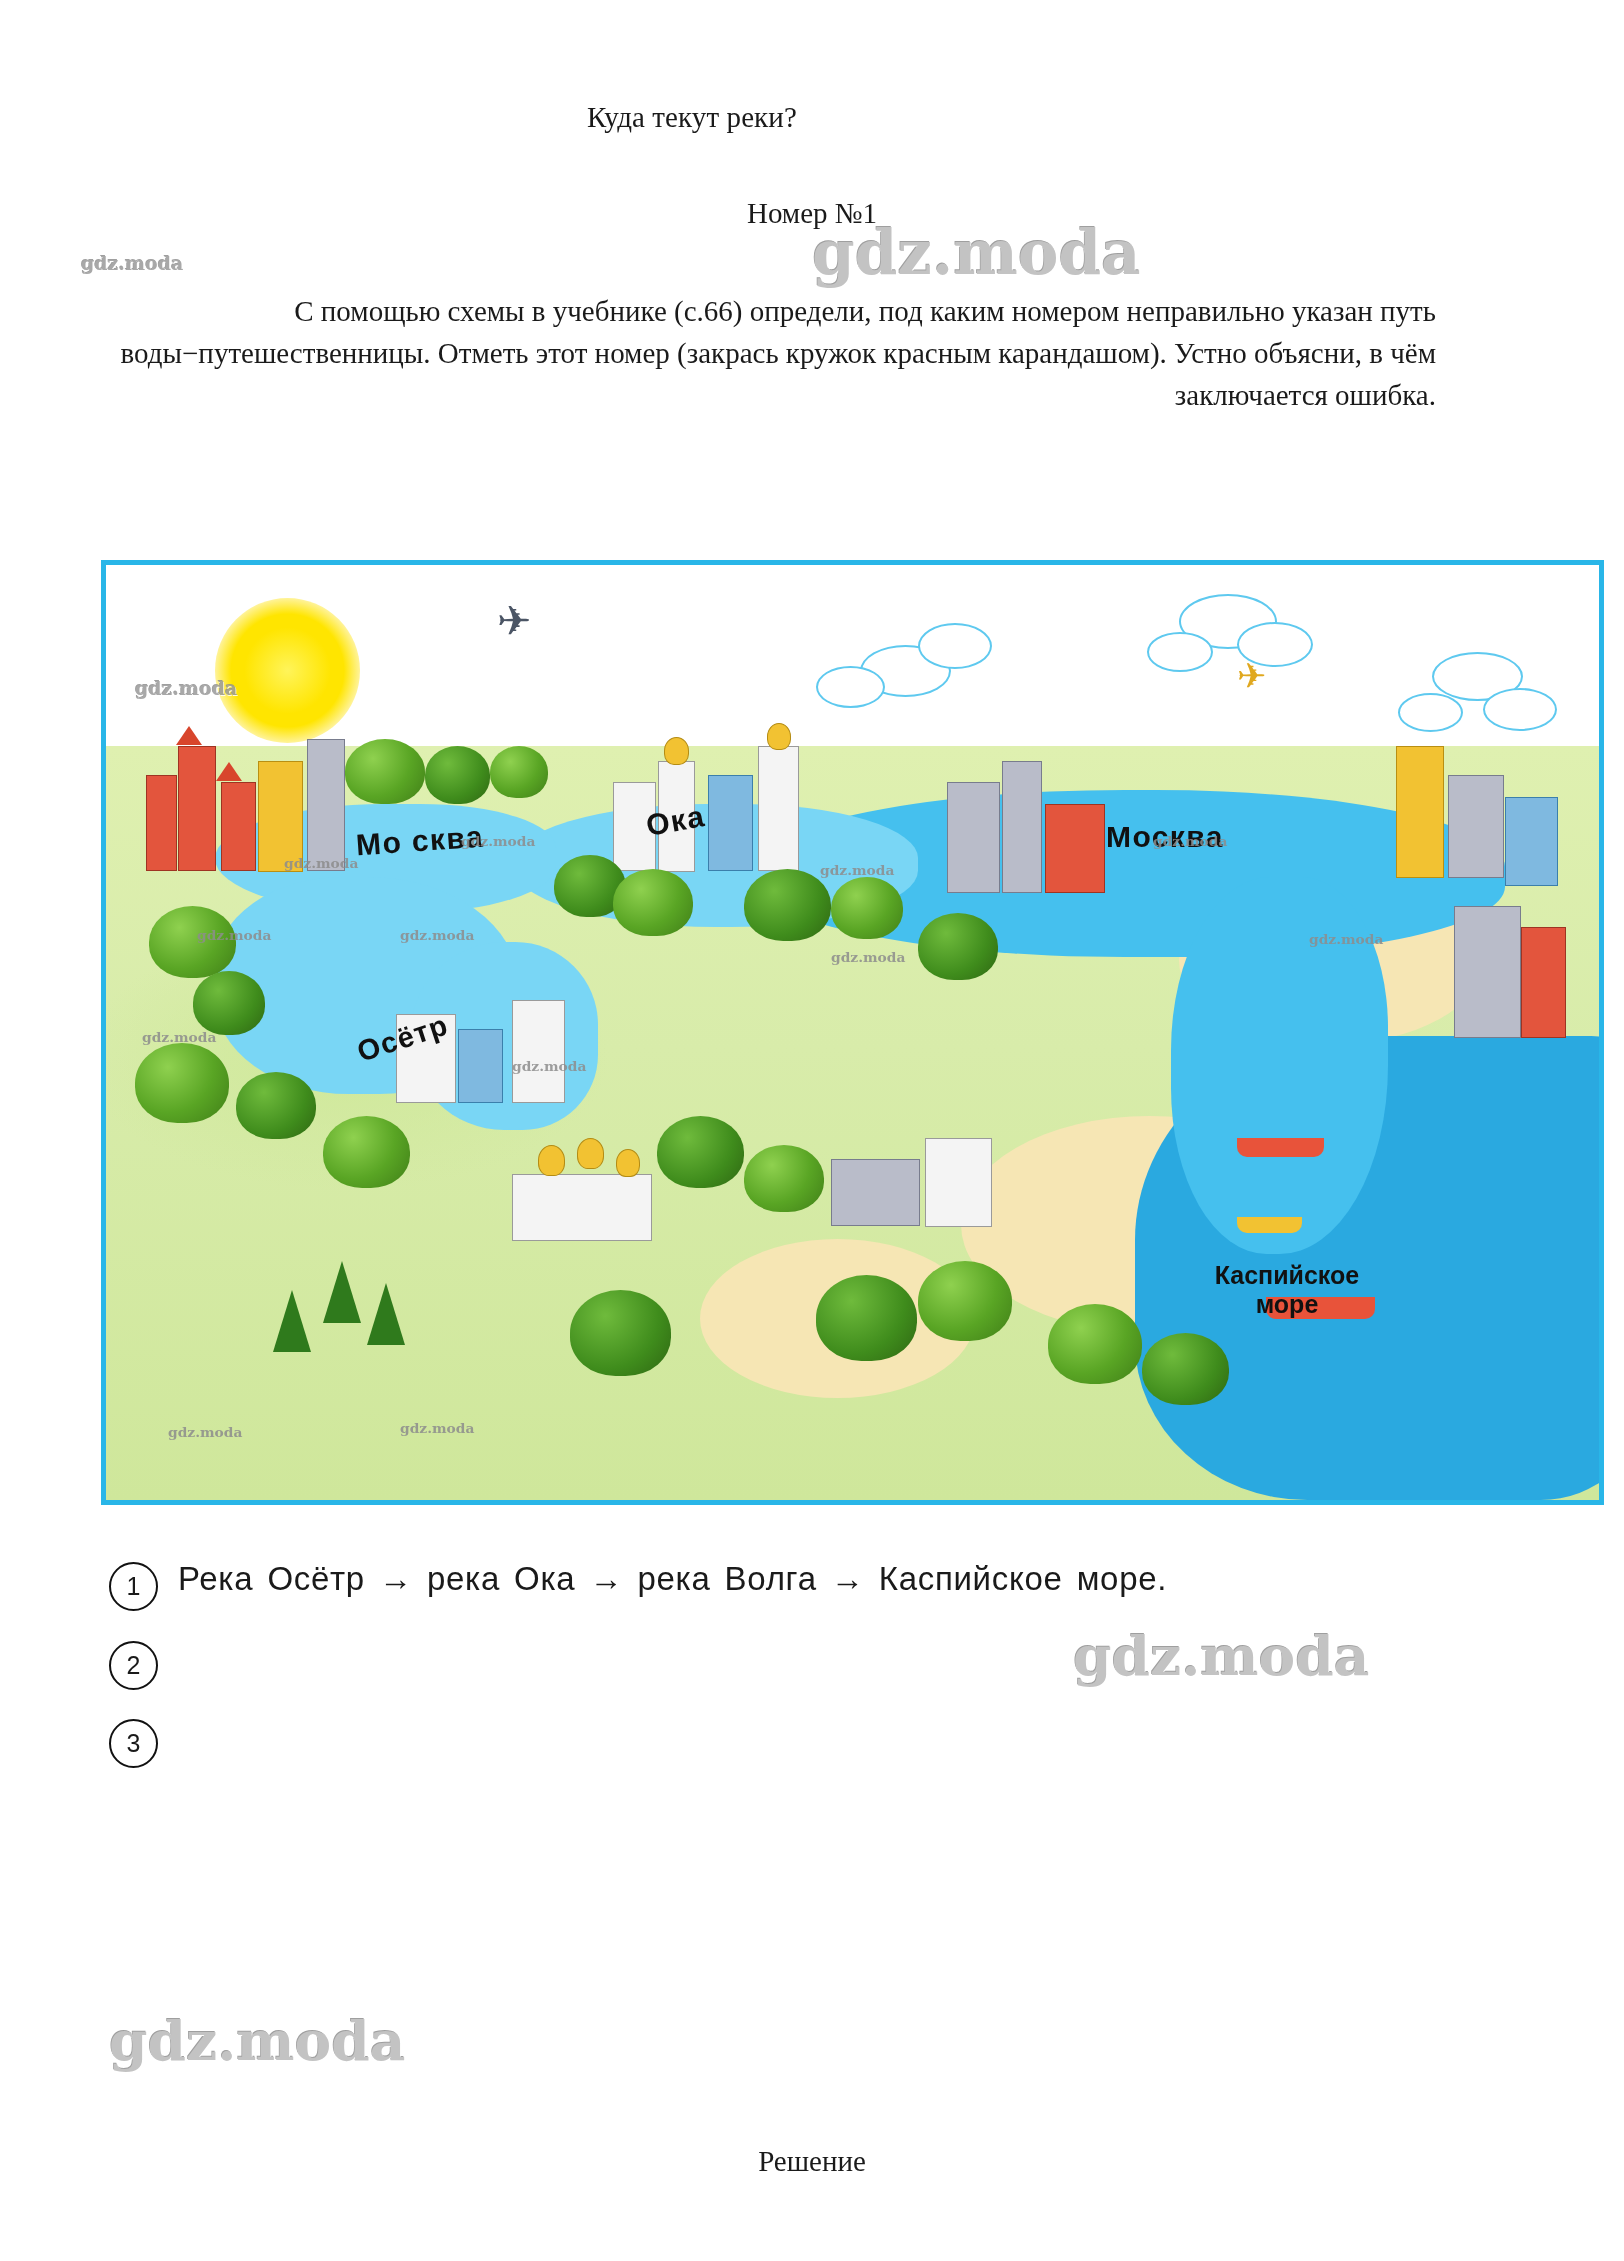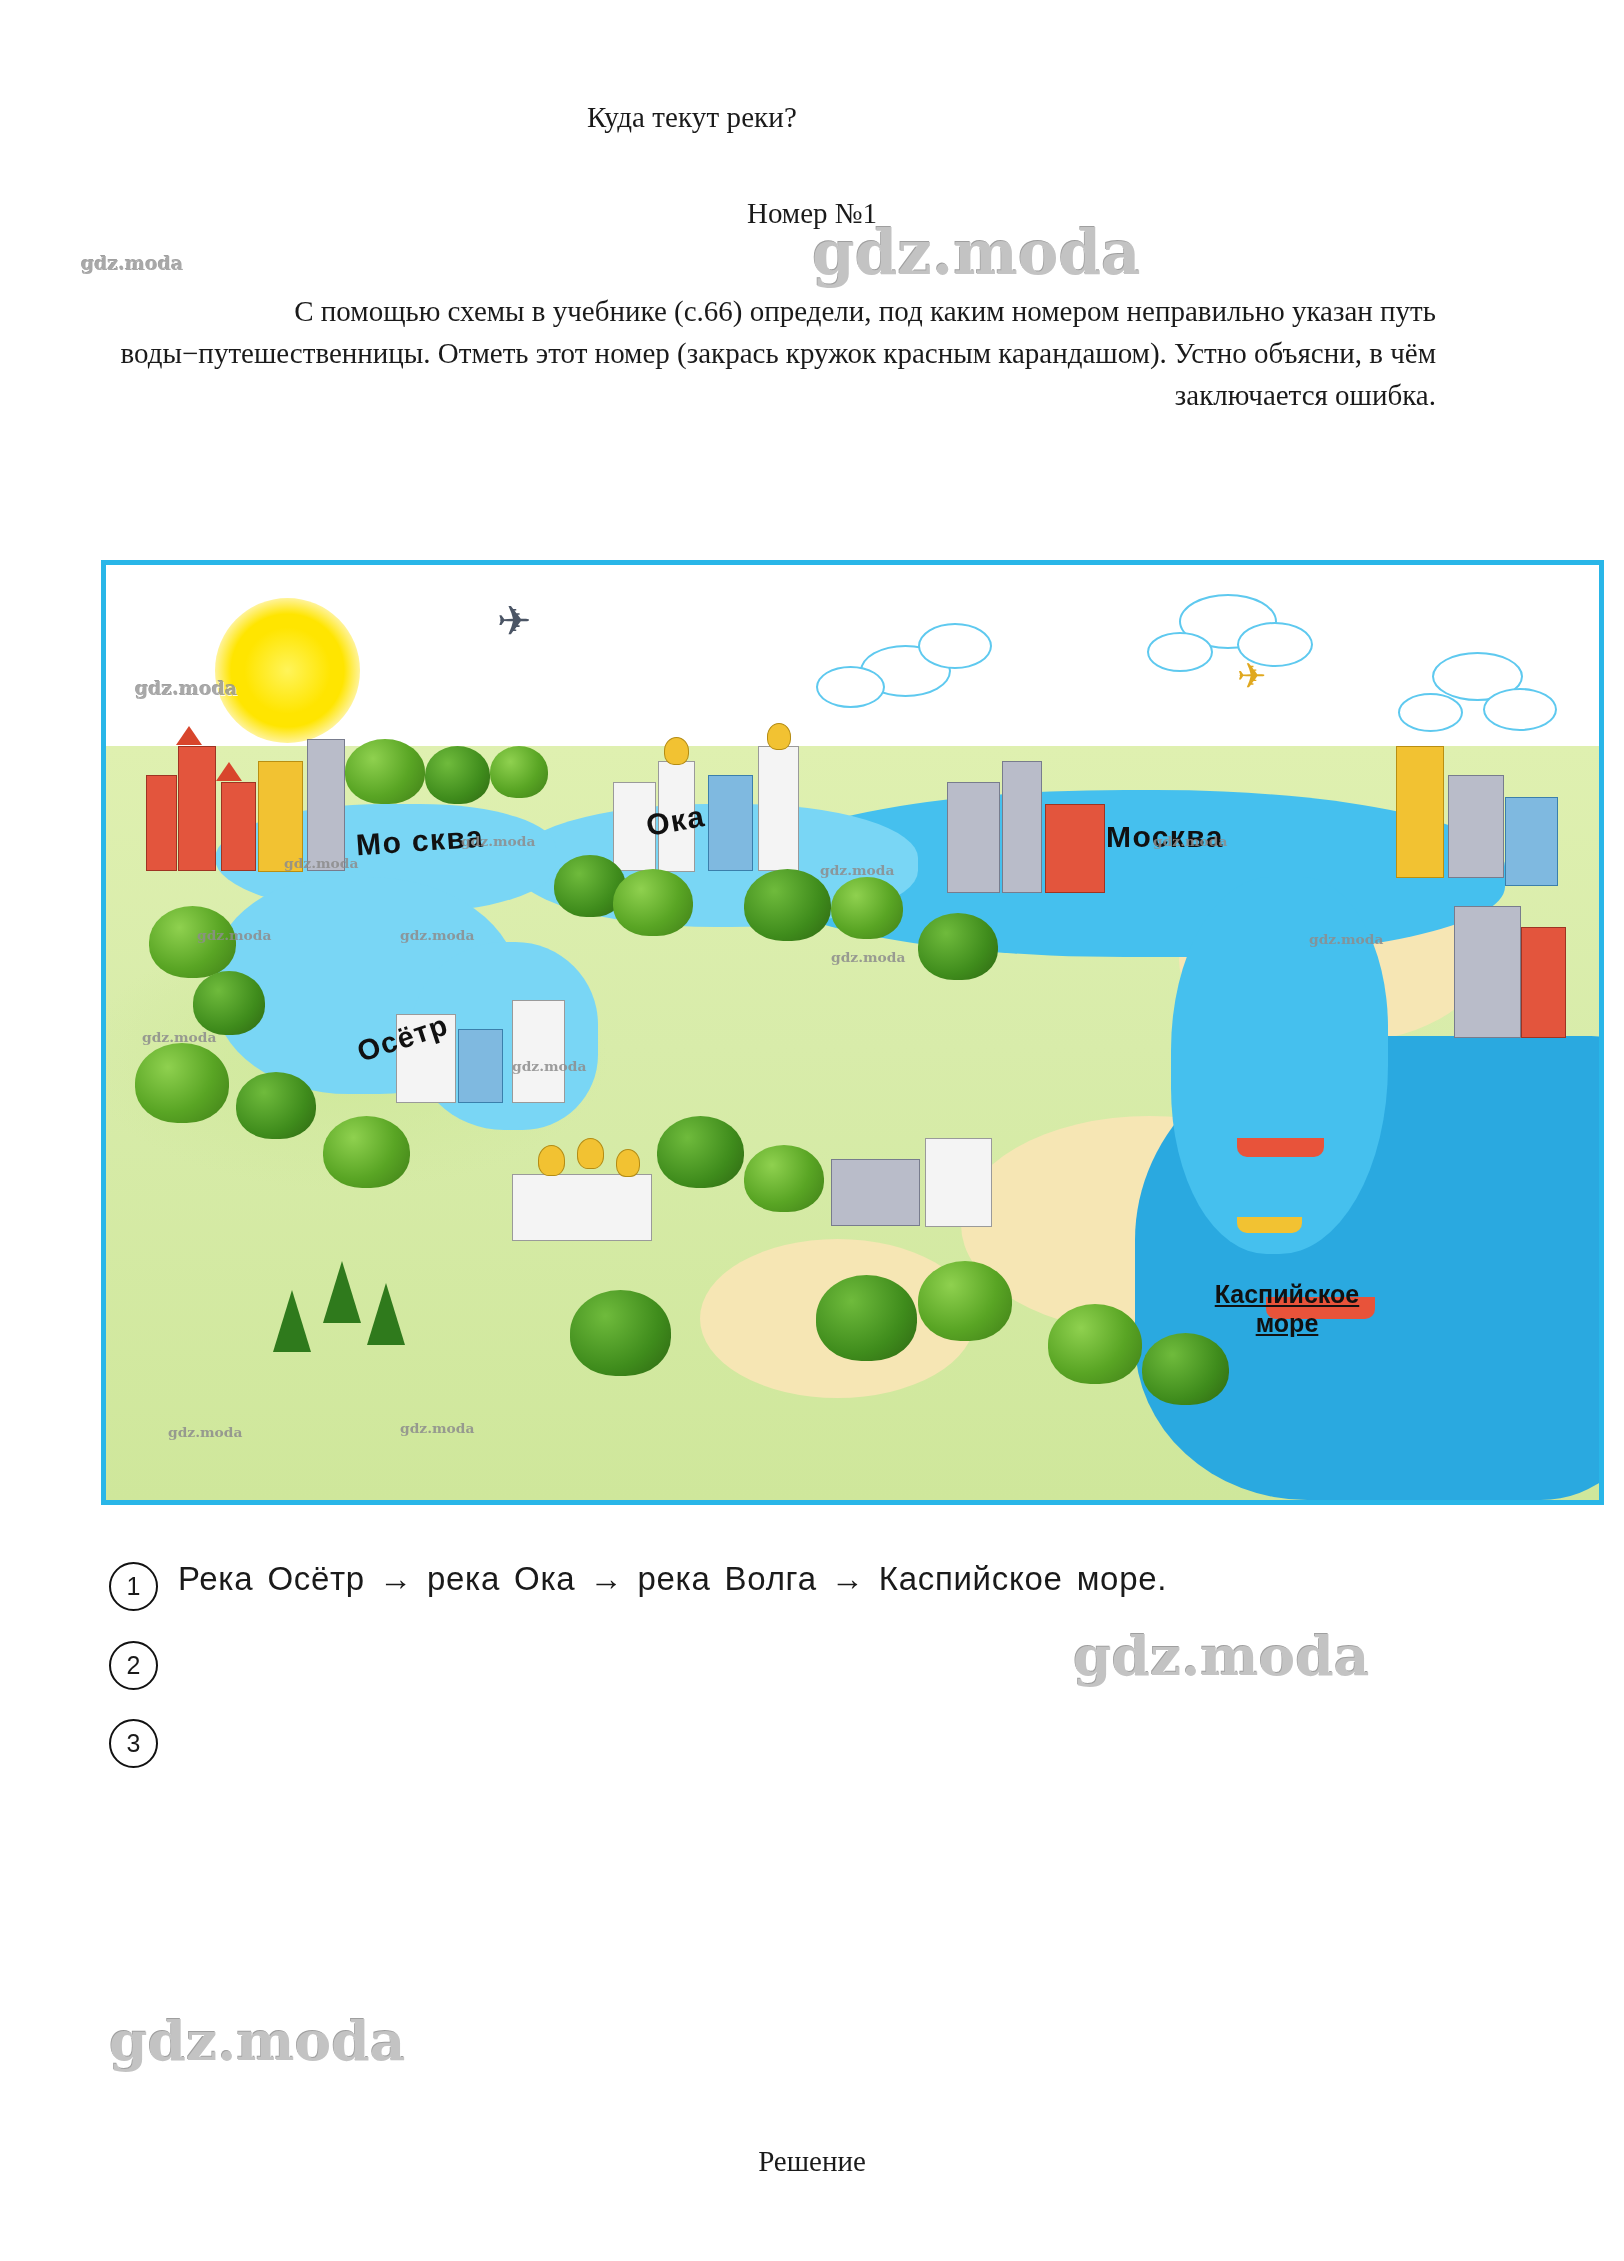--- a/index.html
+++ b/index.html
@@ -332,21 +332,21 @@
 
       <div class="boat" style="left:1131px; top:573px; width:87px; height:19px;"></div>
       <div class="boat" style="left:1131px; top:652px; width:65px;  height:16px; background:#f2c232;"></div>
       <div class="boat" style="left:1160px; top:732px;width:109px; height:22px;"></div>
 
       <div class="label-river" style="left:250px; top:259px; font-size:30px; transform:rotate(-4deg);">Мо сква</div>
       <div class="label-river" style="left:540px; top:239px; font-size:30px; transform:rotate(-10deg);">Ока</div>
       <div class="label-river" style="left:1000px; top:255px; font-size:30px;">Москва</div>
       <div class="label-river" style="left:250px; top:457px; font-size:29px; transform:rotate(-18deg);">Осётр</div>
 
-      <div class="label-sea" style="left:1058px; top:715px; width:246px;text-decoration:underline;">
+      <div class="label-sea" style="left:1058px; top:696px; width:246px;">
         <div>Каспийское</div>
         <div>море</div>
       </div>
 
       <div class="wm small" style="left:29px;  top:112px;">gdz.moda</div>
       <div class="wm tiny" style="left:178px; top:290px;">gdz.moda</div>
       <div class="wm tiny" style="left:355px; top:268px;">gdz.moda</div>
       <div class="wm tiny" style="left:714px; top:297px;">gdz.moda</div>
       <div class="wm tiny" style="left:1047px;top:268px;">gdz.moda</div>
       <div class="wm tiny" style="left:91px; top:362px;">gdz.moda</div>

